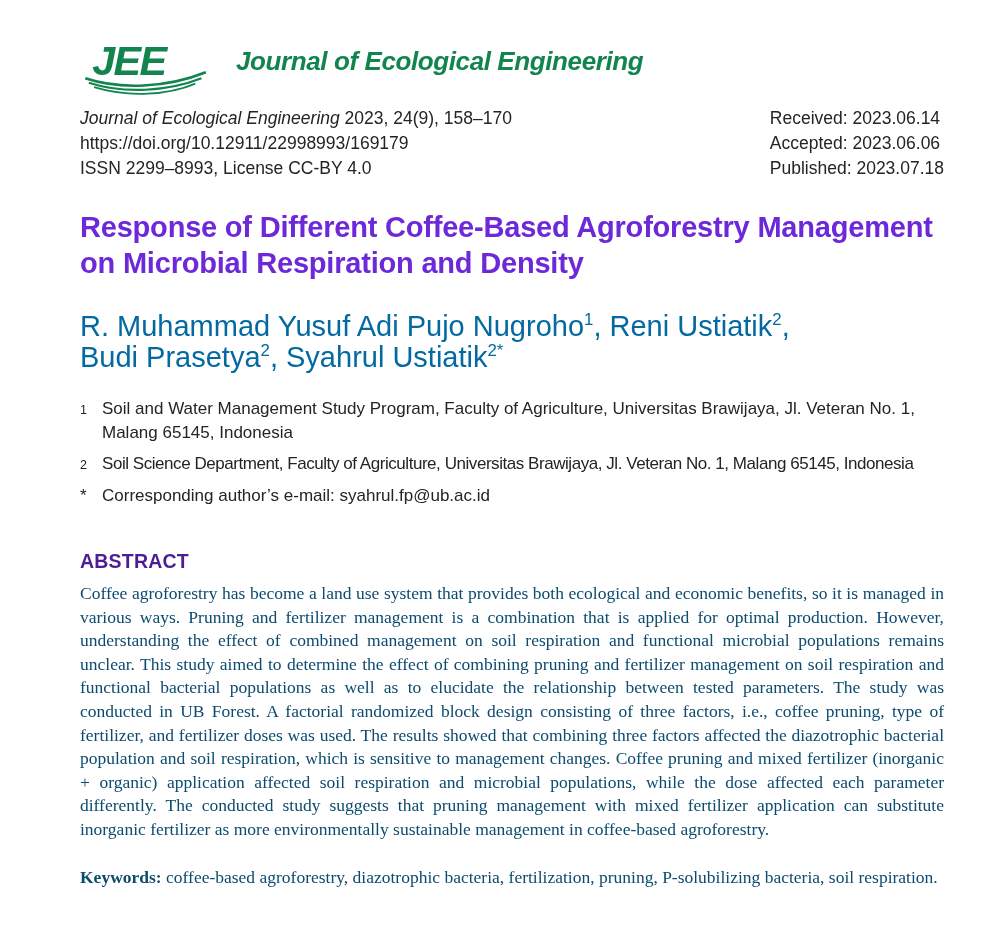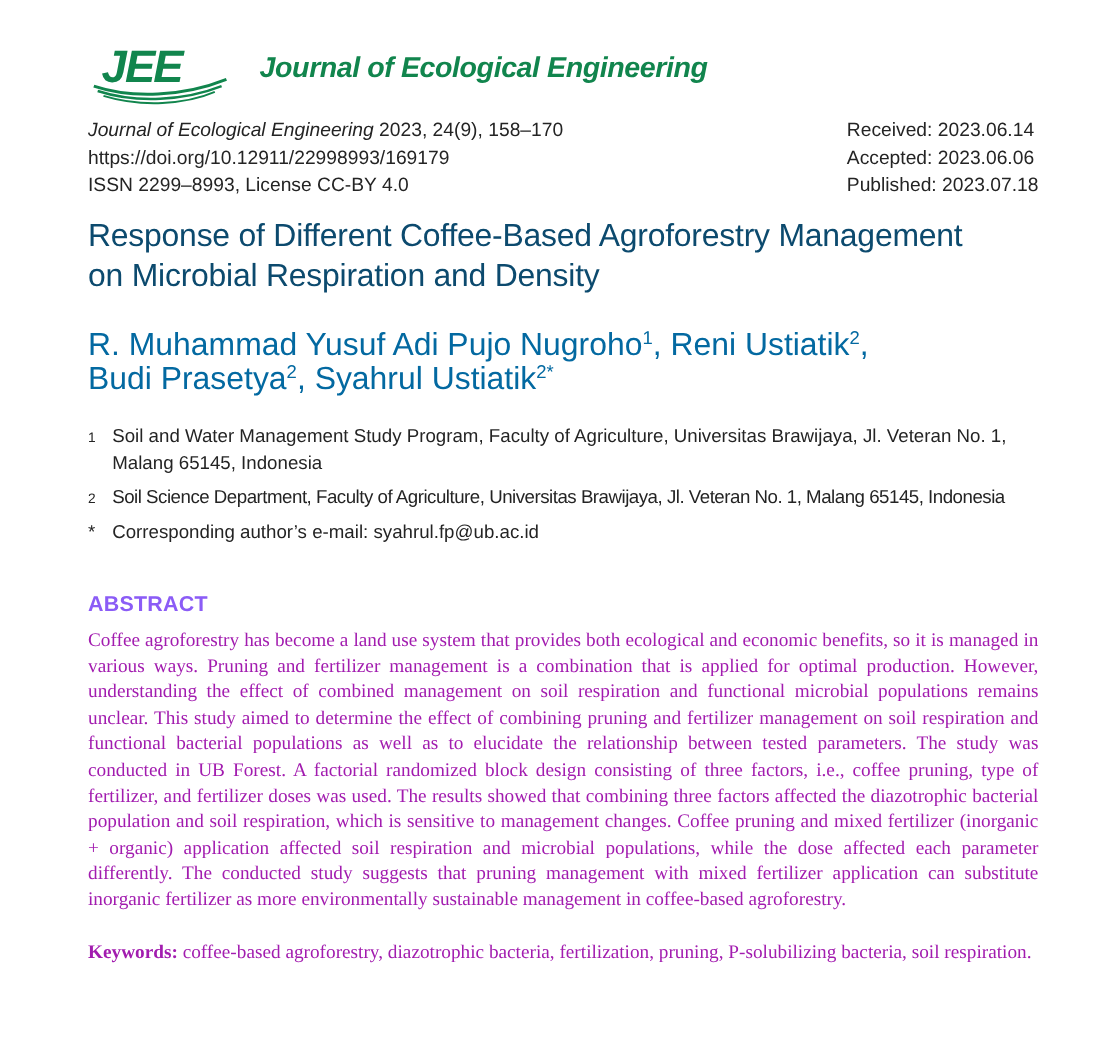--- a/index.html
+++ b/index.html
@@ -39,25 +39,25 @@
     font-size: 17.5px;
     line-height: 25px;
     color: #242424;
     gap: 36px;
   }
   .citation-journal { font-style: italic; }
   .dates-block { text-align: left; }
 
   
   .title {
-    margin-top: 16px;
+    margin-top: 28px;
     font-size: 29px;
     line-height: 36px;
-    font-weight: 400;
-    color: #0c4a6e;
+    font-weight: 700;
+    color: #6d28d9;
     letter-spacing: -0.2px;
   }
 
   
   .authors {
     margin-top: 30px;
     font-size: 29px;
     line-height: 31px;
     color: #0369a1;
   }
@@ -79,30 +79,30 @@
     padding-top: 1px;
   }
   .aff-marker--star { font-size: 17px; padding-top: 0; }
   .aff--condensed .aff-text { letter-spacing: -0.45px; white-space: nowrap; }
 
   
   .abstract { margin-top: 42px; }
   .abstract-heading {
     font-size: 19.5px;
     font-weight: bold;
-    color: #8b5cf6;
+    color: #4c1d95;
     letter-spacing: 0.2px;
     margin: 0 0 9px 0;
   }
   .serif-body {
     font-family: "Liberation Serif", serif;
     font-size: 17.5px;
     line-height: 23.6px;
     text-align: justify;
-    color: #a21caf;
+    color: #0c4a6e;
   }
 
   
   .keywords { margin-top: 24px; }
   .keywords-label { font-weight: bold; }
 </style>
 </head>
 <body>
 
 <div class="page">

